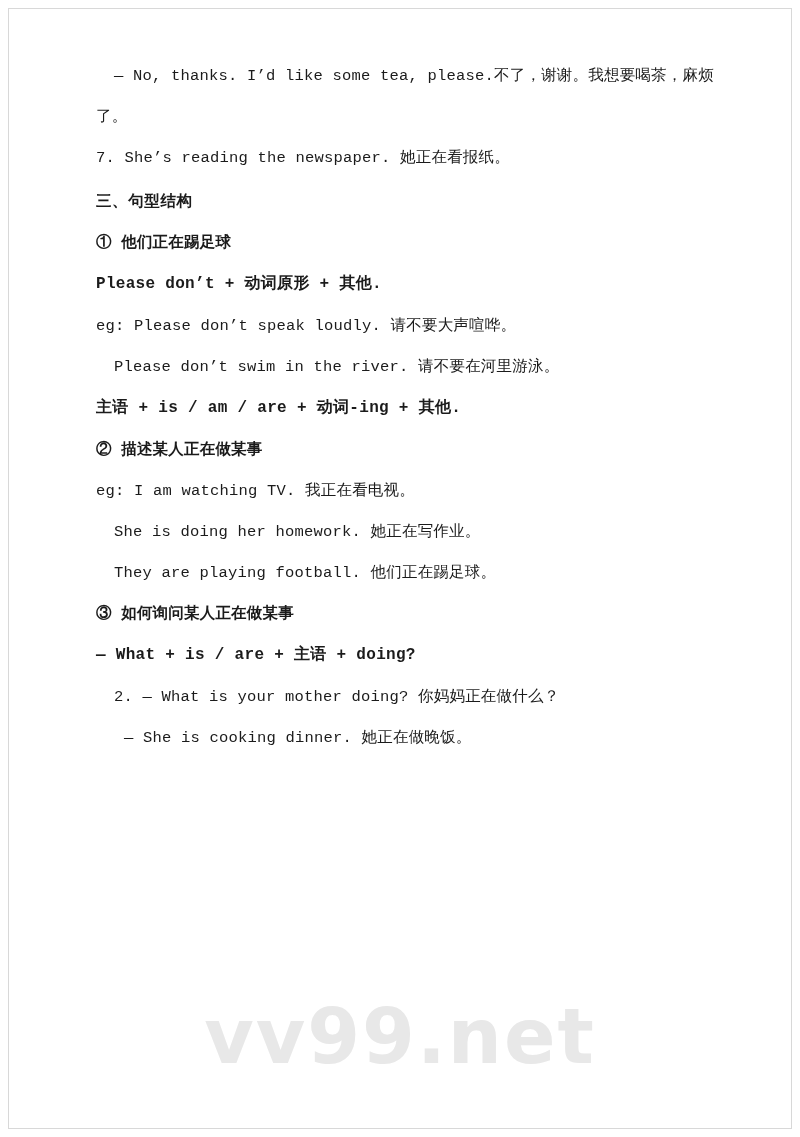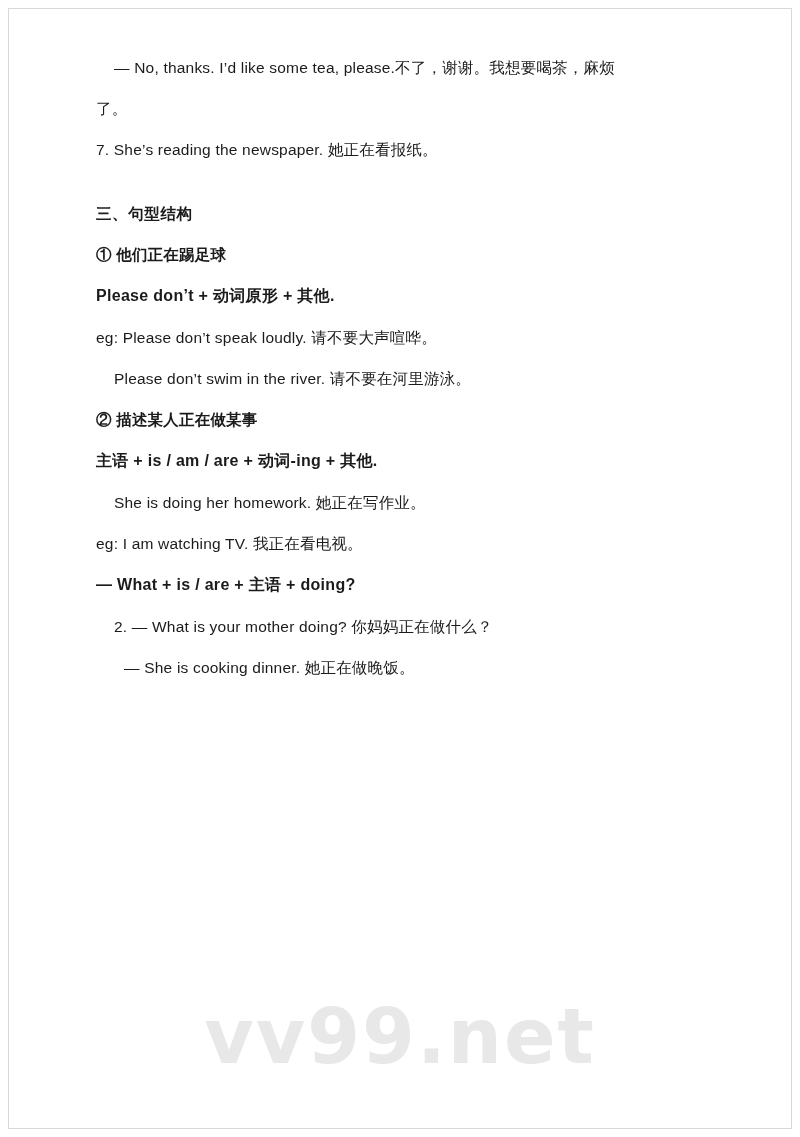--- a/index.html
+++ b/index.html
@@ -23,39 +23,40 @@
     left: 8px;
     top: 8px;
     right: 8px;
     bottom: 8px;
     border: 1px solid #d8d8d8;
     pointer-events: none;
   }
   .content {
     position: absolute;
     left: 96px;
-    top: 56px;
+    top: 64px;
     width: 620px;
+    font-family: Liberation Mono, monospace;
   }
   .line {
     font-size: 15.5px;
     color: #1b1b1b;
     line-height: 1.55;
     margin: 0 0 17px 0;
     letter-spacing: 0.2px;
     white-space: pre-wrap;
   }
   .indent-1 {
     padding-left: 18px;
   }
   .indent-2 {
     padding-left: 28px;
   }
   .gap-before {
-    margin-top: 40px;
+    margin-top: 20px;
   }
   .section-head {
     font-weight: bold;
     font-size: 15.5px;
     letter-spacing: 0.6px;
   }
   .sub-head {
     font-weight: bold;
     font-size: 15.5px;
   }
@@ -88,24 +89,26 @@
     <p class="line indent-1">— No, thanks. I’d like some tea, please.不了，谢谢。我想要喝茶，麻烦</p>
     <p class="line">了。</p>
     <p class="line">7. She’s reading the newspaper. 她正在看报纸。</p>
 
     <p class="line section-head gap-before">三、句型结构</p>
     <p class="line sub-head">① 他们正在踢足球</p>
     <p class="line pattern">Please don’t + 动词原形 + 其他.</p>
     <p class="line">eg: Please don’t speak loudly. 请不要大声喧哗。</p>
     <p class="line indent-1">Please don’t swim in the river. 请不要在河里游泳。</p>
 
+    <p class="line pattern">主语 + is / am / are + 动词-ing + 其他.</p>
     <p class="line sub-head">② 描述某人正在做某事</p>
-    <p class="line pattern">主语 + is / am / are + 动词-ing + 其他.</p>
+    <p class="line">eg: I am watching TV. 我正在看电视。</p>
     <p class="line indent-1">She is doing her homework. 她正在写作业。</p>
-    <p class="line">eg: I am watching TV. 我正在看电视。</p>
+    <p class="line indent-1">They are playing football. 他们正在踢足球。</p>
 
+    <p class="line sub-head">③ 如何询问某人正在做某事</p>
     <p class="line pattern">— What + is / are + 主语 + doing?</p>
     <p class="line indent-1">2. — What is your mother doing? 你妈妈正在做什么？</p>
     <p class="line indent-2">— She is cooking dinner. 她正在做晚饭。</p>
   </div>
 
   <div class="watermark">vv99.net</div>
 </div>
 
 </body></html>

